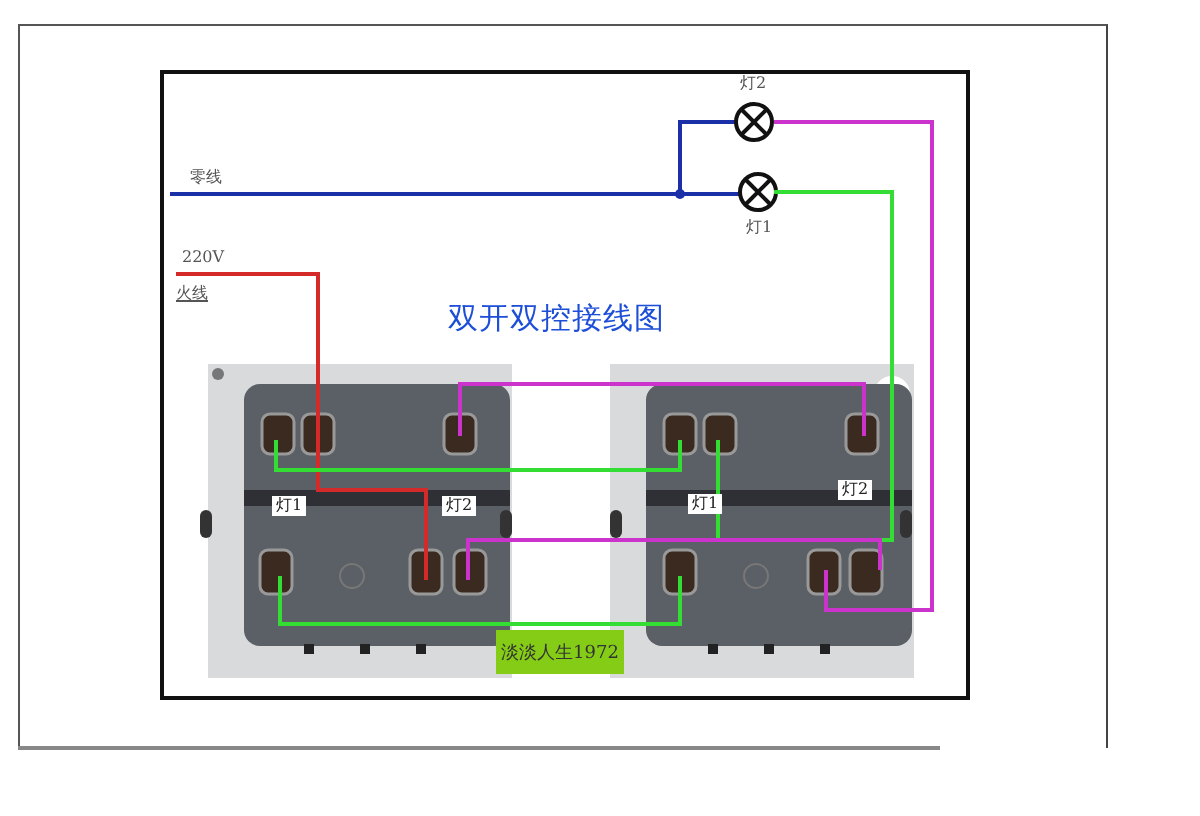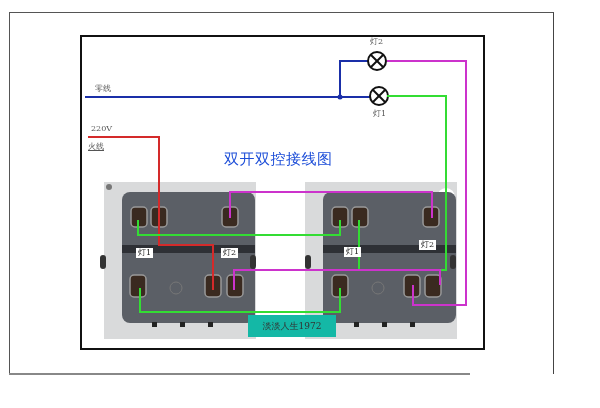--- a/index.html
+++ b/index.html
@@ -4,21 +4,21 @@
 <style>
   html,body{margin:0;padding:0;background:#fff;}
   body{width:600px;height:408px;position:relative;overflow:hidden;font-family:"DejaVu Serif",serif;}
   .outer-frame{position:absolute;left:9px;top:12px;width:543px;height:361px;border-left:1px solid #555;border-top:1px solid #555;border-right:1px solid #444;}
   .outer-bottom{position:absolute;left:9px;top:373px;width:461px;height:2px;background:#888;}
   .inner-frame{position:absolute;left:80px;top:35px;width:401px;height:311px;border:2px solid #111;}
   svg{position:absolute;left:0;top:0;}
   .lbl{position:absolute;font-size:8px;color:#555;white-space:nowrap;}
   .title{position:absolute;left:224px;top:134px;font-size:15px;color:#1d4ed8;letter-spacing:0.5px;white-space:nowrap;margin-top:16px;}
   .sw-tag{position:absolute;font-size:8px;background:#fff;color:#222;padding:0 2px;line-height:10px;}
-  .watermark{position:absolute;left:248px;top:315px;width:88px;height:22px;background:#14b8a6;font-size:9px;color:#333;display:flex;align-items:center;justify-content:center;}
+  .watermark{position:absolute;left:248px;top:315px;width:64px;height:22px;background:#84cc16;font-size:9px;color:#333;display:flex;align-items:center;justify-content:center;}
 </style>
 </head>
 <body>
 
 <div class="outer-frame"></div>
 <div class="outer-bottom"></div>
 <div class="inner-frame"></div>
 
 <svg width="600" height="408">
 

